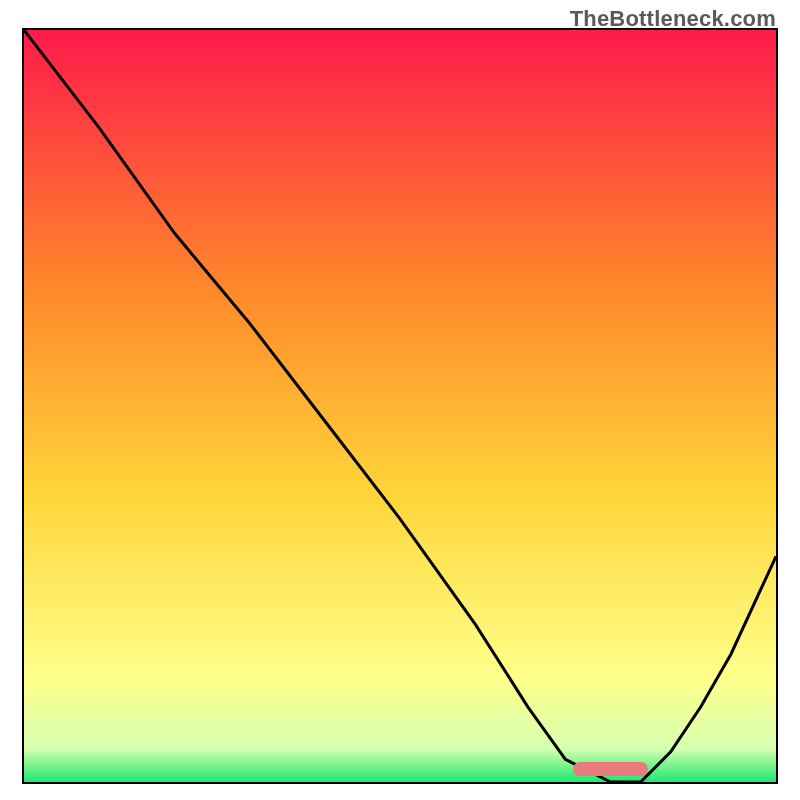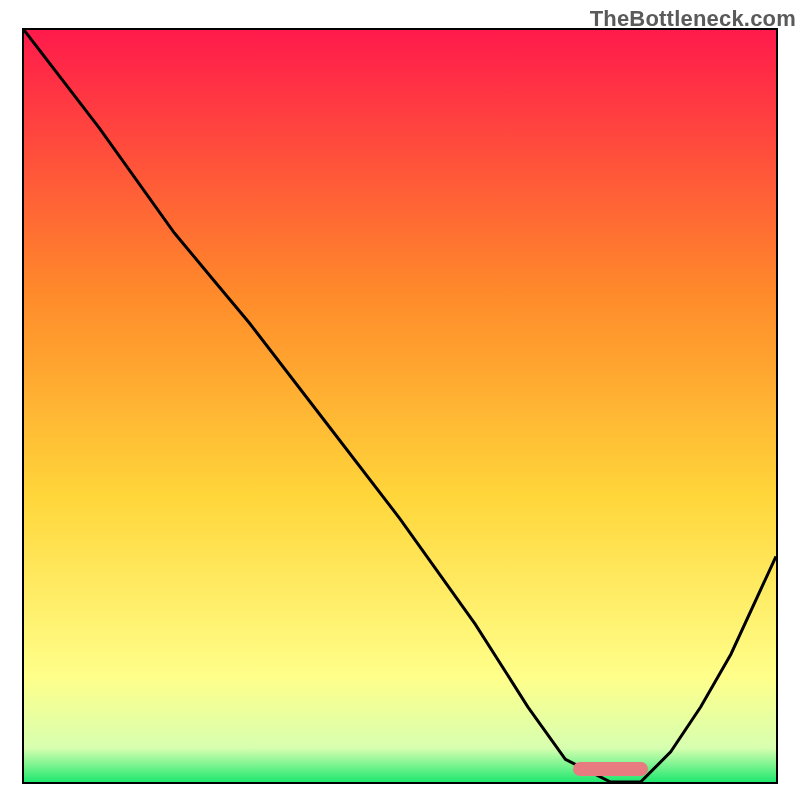--- a/index.html
+++ b/index.html
@@ -12,21 +12,21 @@
     font-family: Arial, Helvetica, sans-serif;
   }
   .wrap {
     position: relative;
     width: 800px;
     height: 800px;
   }
   .watermark {
     position: absolute;
     top: 6px;
-    right: 4px;
+    right: 24px;
     font-size: 22px;
     font-weight: 600;
     color: #5a5a5a;
     letter-spacing: 0.2px;
     z-index: 10;
   }
   .plot {
     position: absolute;
     left: 22px;
     top: 28px;

